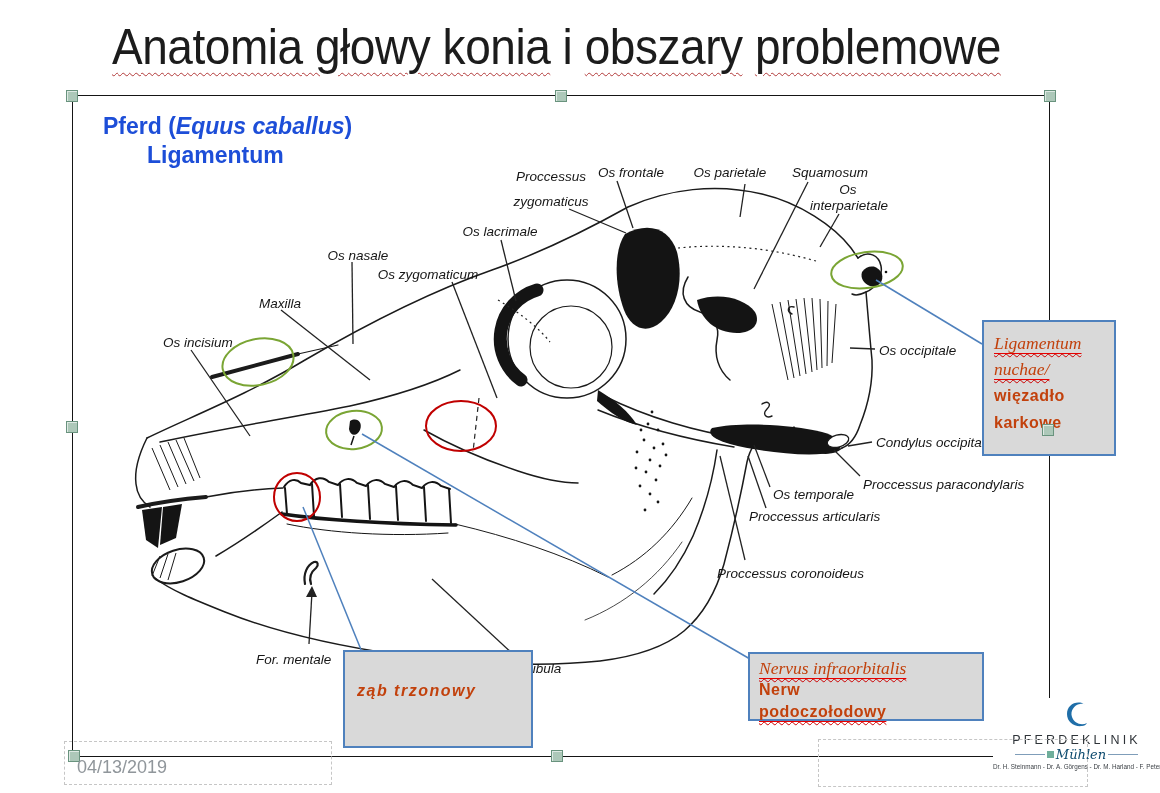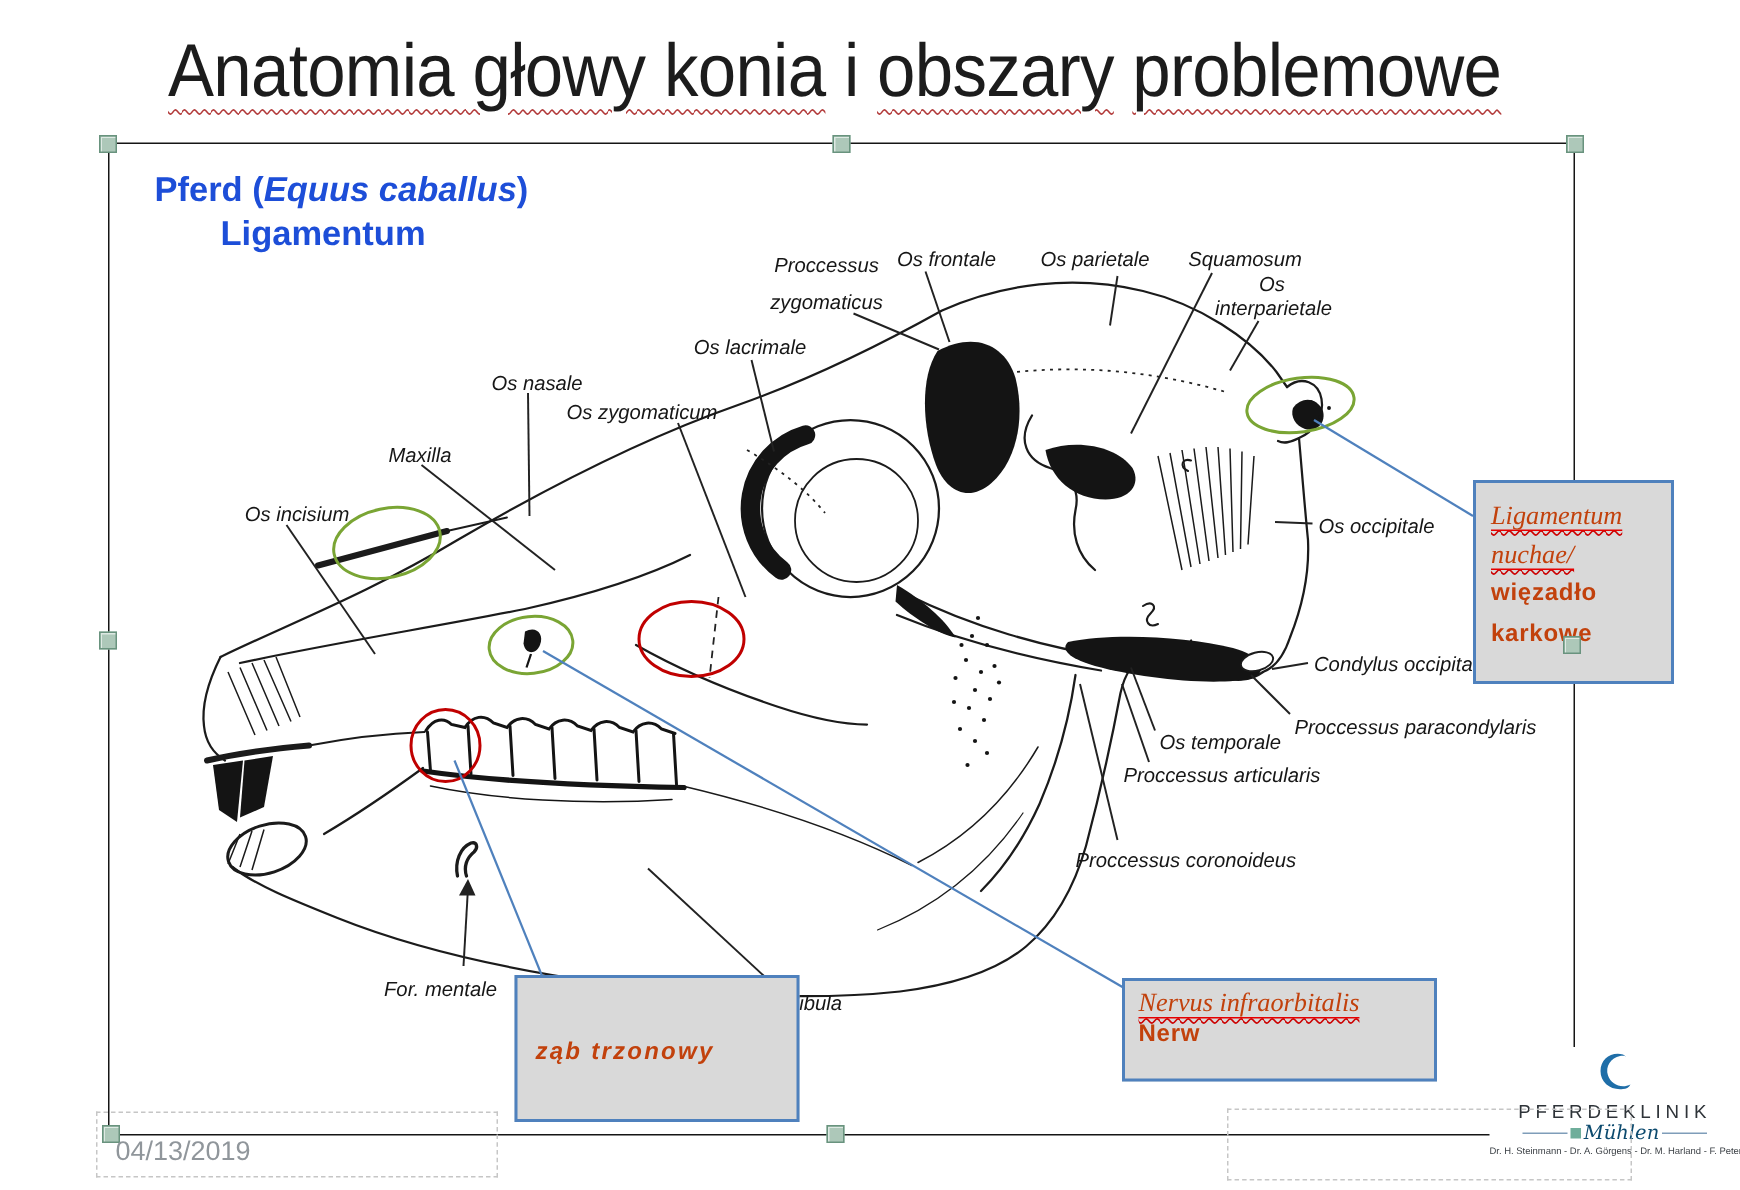--- a/index.html
+++ b/index.html
@@ -26,22 +26,22 @@
 
   
   .callout{background:#d9d9d9;border:2px solid #4f81bd;z-index:3;color:#c2410c;box-sizing:border-box;}
   .squig{text-decoration:underline wavy #cc0000;text-decoration-thickness:1px;text-underline-offset:4px;}
   .uline{text-decoration:underline solid #e60000;text-decoration-thickness:1px;}
   .lat{font-family:"Liberation Serif",serif;font-style:italic;font-size:17.5px;}
   .pol{font-weight:bold;font-size:16px;letter-spacing:0.5px;}
   #callout-ligamentum{left:982px;top:320px;width:134px;height:136px;padding:8px 10px;line-height:26px;}
   #callout-ligamentum .pol{line-height:27px;}
   #callout-backenzahn{left:343px;top:650px;width:190px;height:98px;padding:26px 12px 0 12px;line-height:26px;}
-  #callout-backenzahn .pol{font-style:italic;letter-spacing:1.5px;margin-top:11px;}
-  #callout-nervus{left:748px;top:652px;width:210px;height:69px;padding:3px 9px;line-height:22px;}
+  #callout-backenzahn .pol{font-style:italic;letter-spacing:1.5px;}
+  #callout-nervus{left:748px;top:652px;width:236px;height:69px;padding:3px 9px;line-height:22px;}
 
   
   .handle{width:10px;height:10px;background:#adc8b9;border:1px solid #69937e;z-index:4;
     box-shadow:inset 1px 1px 0 rgba(255,255,255,.6);}
 
   
   .dashedbox{border:1.6px dashed #c6c6c6;z-index:6;background:transparent;}
   #placeholder-date{left:64px;top:741px;width:266px;height:42px;}
   #placeholder-footer{left:818px;top:739px;width:268px;height:46px;}
   #date-text{left:77px;top:757px;font-size:18px;color:#90969b;z-index:7;}
@@ -221,20 +221,21 @@
   <div class="pol">karkowe</div>
 </div>
 
 <div class="abs callout" id="callout-backenzahn">
   <div class="pol">ząb trzonowy</div>
 </div>
 
 <div class="abs callout" id="callout-nervus">
   <div class="lat"><span class="squig"><span class="uline">Nervus infraorbitalis</span></span></div>
   <div class="pol">Nerw</div>
+  <div class="pol"><span class="squig"><span class="uline">podoczołodowy</span></span></div>
 </div>
 
 <div class="abs handle" style="left:66px;top:90px;"></div>
 <div class="abs handle" style="left:555px;top:90px;"></div>
 <div class="abs handle" style="left:1044px;top:90px;"></div>
 <div class="abs handle" style="left:66px;top:421px;"></div>
 <div class="abs handle" style="left:1042px;top:424px;"></div>
 <div class="abs handle" style="left:68px;top:750px;"></div>
 <div class="abs handle" style="left:551px;top:750px;"></div>
 

